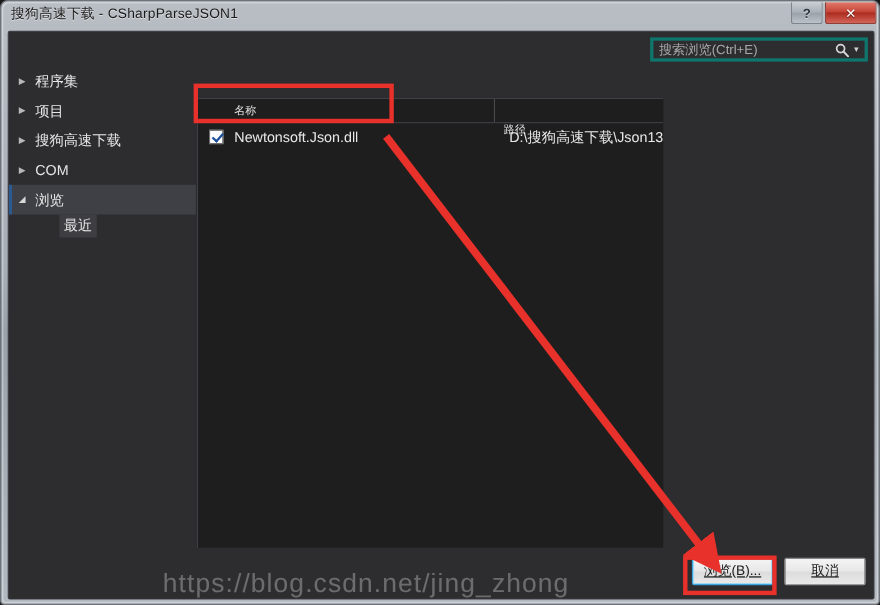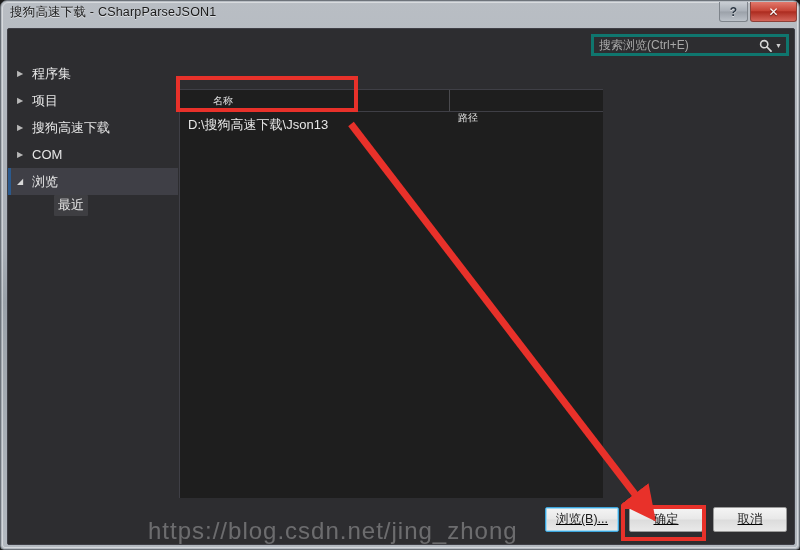--- a/index.html
+++ b/index.html
@@ -241,20 +241,21 @@
     box-sizing: border-box;
     display: flex;
     align-items: center;
     padding-left: 10px;
   }
   .row-path {
     flex: 1;
     padding-left: 8px;
     white-space: nowrap;
     overflow: hidden;
+    text-align: right;
   }
   .chk {
     width: 13px; height: 13px;
     box-sizing: border-box;
     background: #ffffff;
     border: 1px solid #6f6f70;
     margin-right: 10px;
     position: relative;
     flex: 0 0 auto;
   }
@@ -425,37 +426,40 @@
       </div>
     </div>
 
     <div class="list-panel">
       <div class="list-header">
         <div class="col-name">名称</div>
         <div class="col-path">路径</div>
       </div>
       <div class="list-rows">
         <div class="list-row">
+          <div class="row-name">
+            <span class="chk"></span>
+            <span>Newtonsoft.Json.dll</span>
+          </div>
           <div class="row-path">D:\搜狗高速下载\Json13</div>
         </div>
       </div>
     </div>
 
     <div class="hscroll">
       <div class="sb-arrow">◀</div>
       <div class="sb-track">
         <div class="sb-thumb" style="width: 64%;"></div>
       </div>
       <div class="sb-arrow">▶</div>
     </div>
 
     <div class="footer">
       <div class="btn-row">
         <div class="btn focused">浏览(B)...</div>
-        <div class="btn">确定</div>
         <div class="btn">取消</div>
       </div>
     </div>
 
   </div>
 </div>
 
 <div class="anno-box anno-row-box"></div>
 <div class="anno-box anno-ok-box"></div>
 

